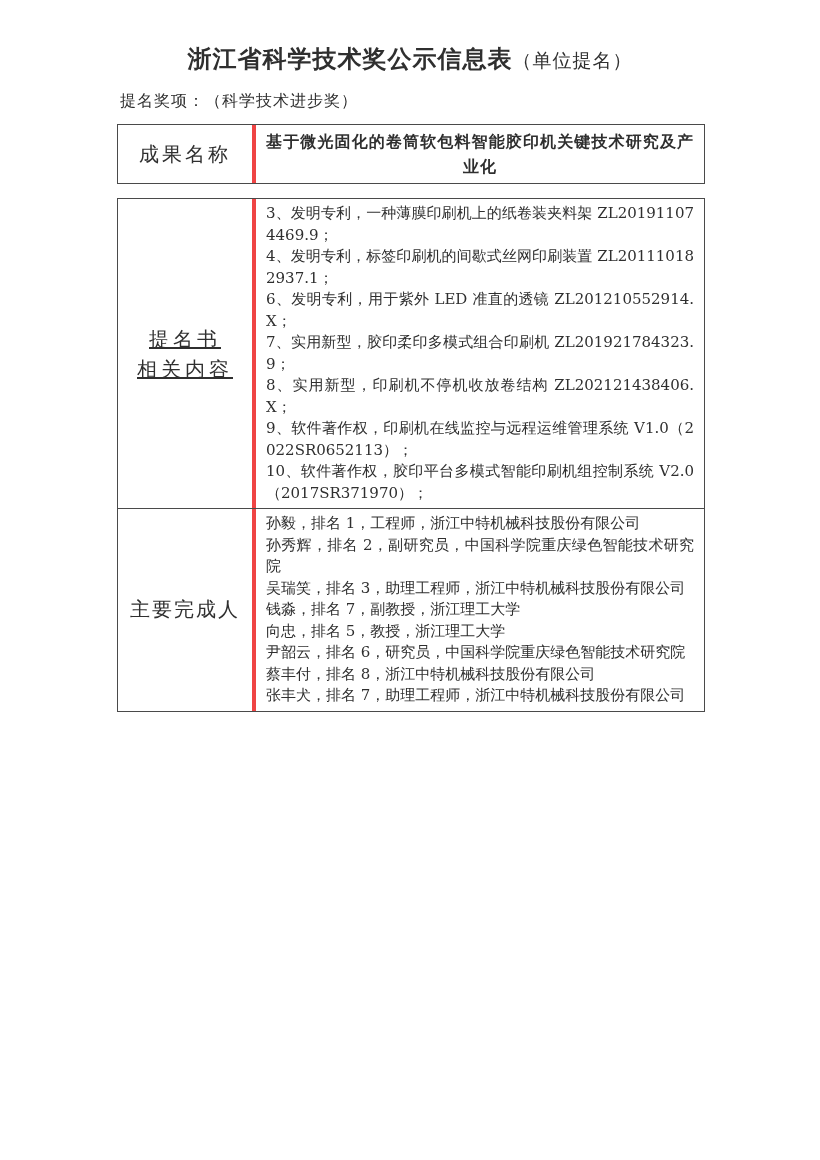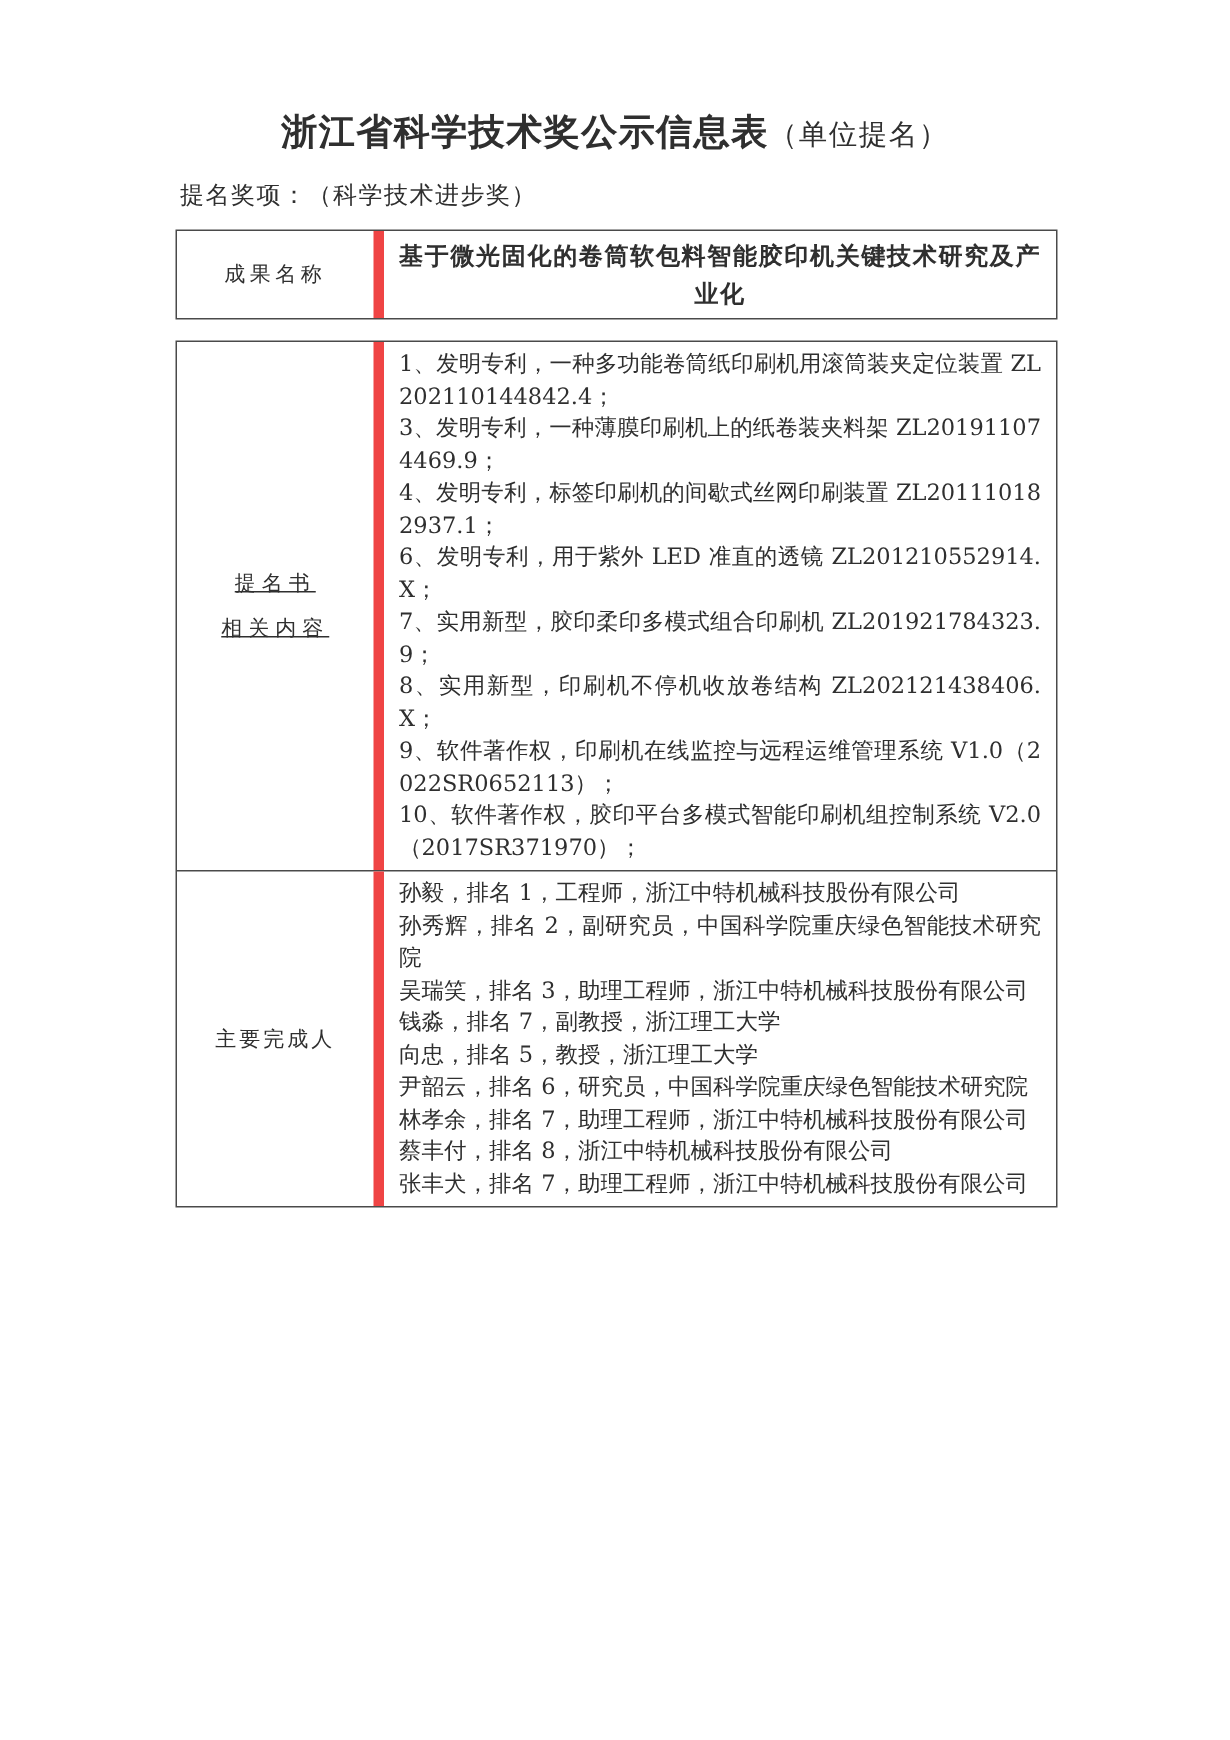--- a/index.html
+++ b/index.html
@@ -11,21 +11,21 @@
     height: 1160px;
     background: #ffffff;
     font-family: "DejaVu Serif", "Liberation Serif", serif;
     color: #2f2f2f;
     overflow: hidden;
   }
   .page {
     box-sizing: border-box;
     width: 820px;
     height: 1160px;
-    padding-top: 72px;
+    padding-top: 43px;
   }
   .title-line {
     width: 820px;
     text-align: center;
     white-space: nowrap;
     margin-bottom: 14px;
   }
   .doc-title {
     font-size: 24px;
     font-weight: bold;
@@ -50,27 +50,27 @@
     border: 1px solid #4a4a4a;
     display: flex;
     align-items: stretch;
     background: #ffffff;
   }
   .row-gap { height: 7px; }
   .label-cell {
     box-sizing: border-box;
     width: 138px;
     flex: 0 0 138px;
-    border-right: 7px solid #ef4444;
+    border-right: 4px solid #ef4444;
     display: flex;
     flex-direction: column;
     justify-content: center;
     align-items: center;
     text-align: left;
-    font-size: 14px;
+    font-size: 20px;
     letter-spacing: 4px;
     padding: 4px 2px;
   }
   .label-cell .label-line { display: block; line-height: 30px; text-decoration: underline; }
   .value-cell {
     box-sizing: border-box;
     flex: 1 1 auto;
     display: flex;
     flex-direction: column;
     justify-content: center;
@@ -123,41 +123,39 @@
     <div class="row-gap"></div>
 
     <div class="row-box" style="flex-direction:column; padding:0;">
 
       <div class="inner-row inner-row-divider">
         <div class="label-cell">
           <span class="label-line">提名书</span>
           <span class="label-line">相关内容</span>
         </div>
         <div class="value-cell value-list">
-          <span class="list-item">1、发明专利，一种多功能卷筒纸印刷机用滚筒装夹定位装置 ZL202110144842.4；</span>
           <span class="list-item">3、发明专利，一种薄膜印刷机上的纸卷装夹料架 ZL201911074469.9；</span>
           <span class="list-item">4、发明专利，标签印刷机的间歇式丝网印刷装置 ZL201110182937.1；</span>
           <span class="list-item">6、发明专利，用于紫外 LED 准直的透镜 ZL201210552914.X；</span>
           <span class="list-item">7、实用新型，胶印柔印多模式组合印刷机 ZL201921784323.9；</span>
           <span class="list-item">8、实用新型，印刷机不停机收放卷结构 ZL202121438406.X；</span>
           <span class="list-item">9、软件著作权，印刷机在线监控与远程运维管理系统 V1.0（2022SR0652113）；</span>
           <span class="list-item">10、软件著作权，胶印平台多模式智能印刷机组控制系统 V2.0（2017SR371970）；</span>
         </div>
       </div>
 
       <div class="inner-row">
         <div class="label-cell" style="letter-spacing:2px;">主要完成人</div>
         <div class="value-cell value-list">
           <span class="list-item">孙毅，排名 1，工程师，浙江中特机械科技股份有限公司</span>
           <span class="list-item">孙秀辉，排名 2，副研究员，中国科学院重庆绿色智能技术研究院</span>
           <span class="list-item">吴瑞笑，排名 3，助理工程师，浙江中特机械科技股份有限公司</span>
           <span class="list-item">钱淼，排名 7，副教授，浙江理工大学</span>
           <span class="list-item">向忠，排名 5，教授，浙江理工大学</span>
           <span class="list-item">尹韶云，排名 6，研究员，中国科学院重庆绿色智能技术研究院</span>
-          <span class="list-item">林孝余，排名 7，助理工程师，浙江中特机械科技股份有限公司</span>
           <span class="list-item">蔡丰付，排名 8，浙江中特机械科技股份有限公司</span>
           <span class="list-item">张丰犬，排名 7，助理工程师，浙江中特机械科技股份有限公司</span>
         </div>
       </div>
 
     </div>
   </div>
 </div>
 
 </body></html>

